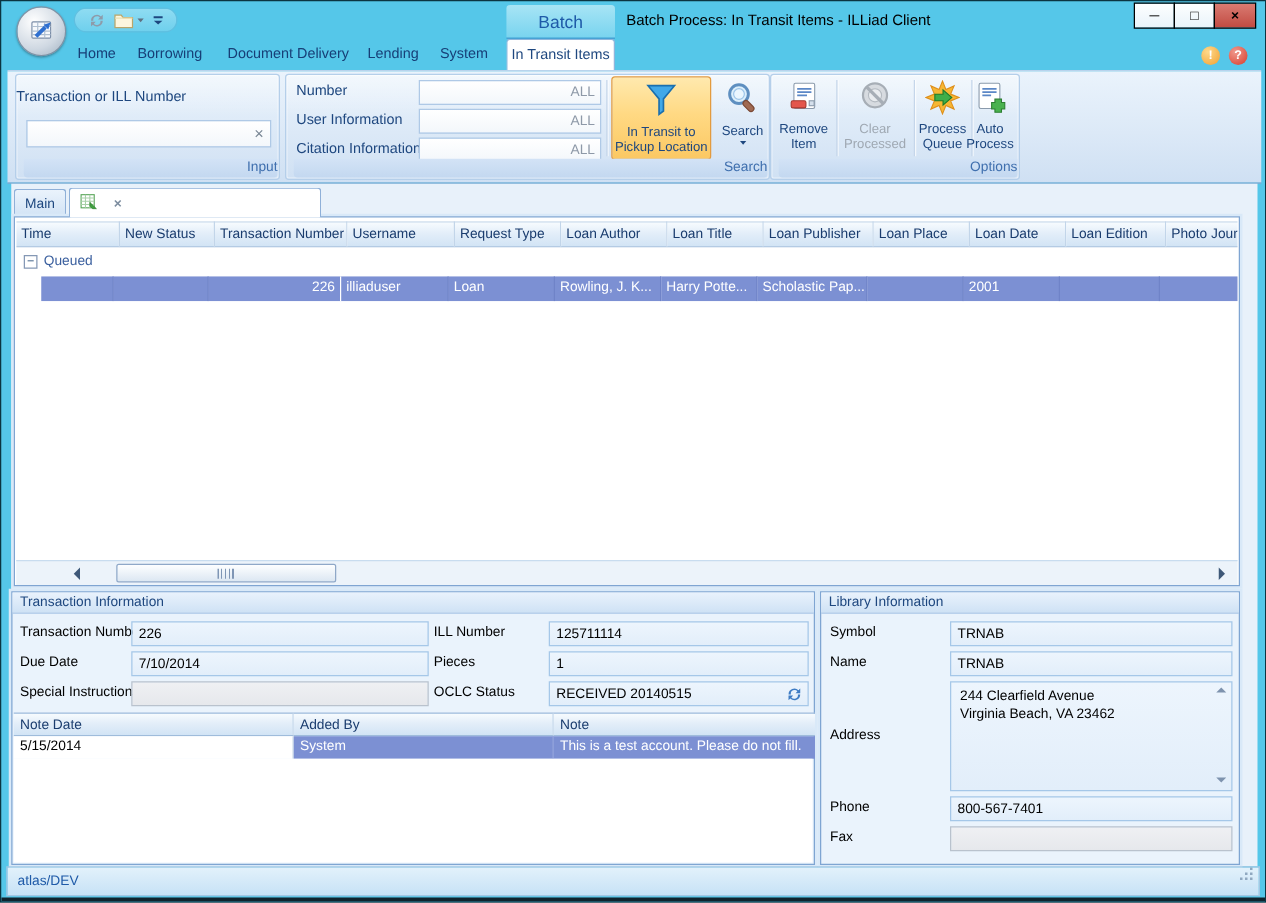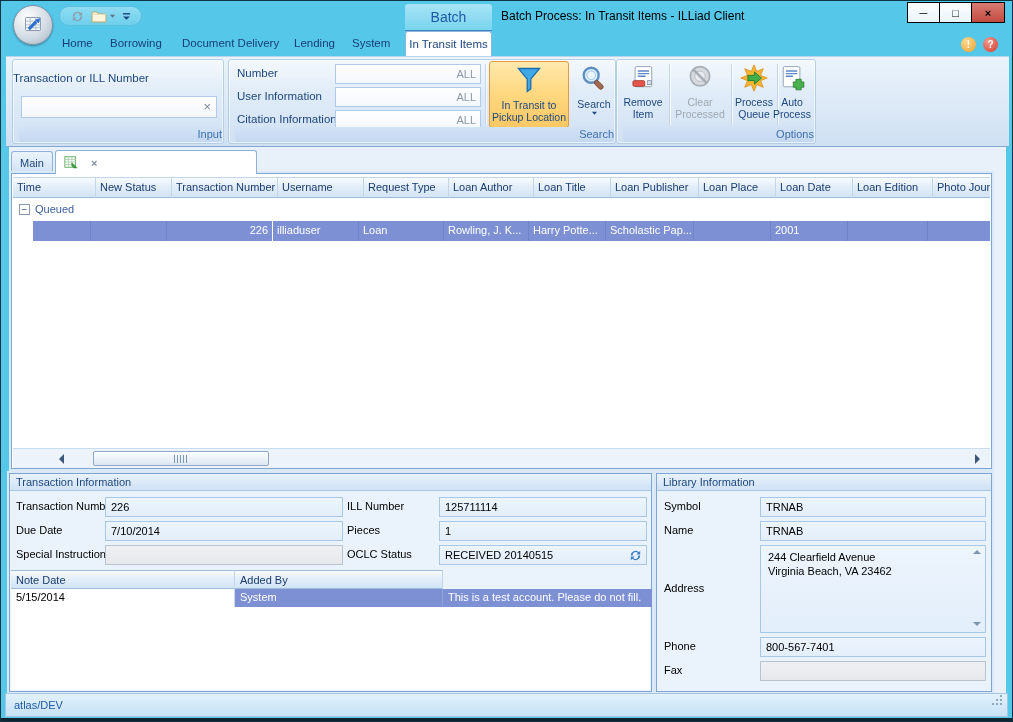--- a/index.html
+++ b/index.html
@@ -344,20 +344,21 @@
         <svg width="15" height="15" viewBox="0 0 16 16">
           <path d="M3 8a5 5 0 0 1 8.5-3.5L13 3v4H9l1.6-1.6A3.2 3.2 0 0 0 5 8z" fill="#3E7CC4"></path>
           <path d="M13 8a5 5 0 0 1-8.5 3.5L3 13V9h4l-1.6 1.6A3.2 3.2 0 0 0 11 8z" fill="#3E7CC4"></path>
         </svg>
       </span>
     </div>
 
     <div class="notehead">
       <div class="nh" style="width:224px">Note Date</div>
       <div class="nh" style="width:208px">Added By</div>
+      <div class="nh" style="width:209px;border-right:none">Note</div>
     </div>
     <div class="noterow">
       <div class="nc white" style="width:224px">5/15/2014</div>
       <div class="nc sel" style="width:208px">System</div>
       <div class="nc sel" style="width:209px;border-right:none">This is a test account. Please do not fill.</div>
     </div>
     <div class="notebody"></div>
   </div>
 
   <div class="panel" style="left:655px;width:336px">

